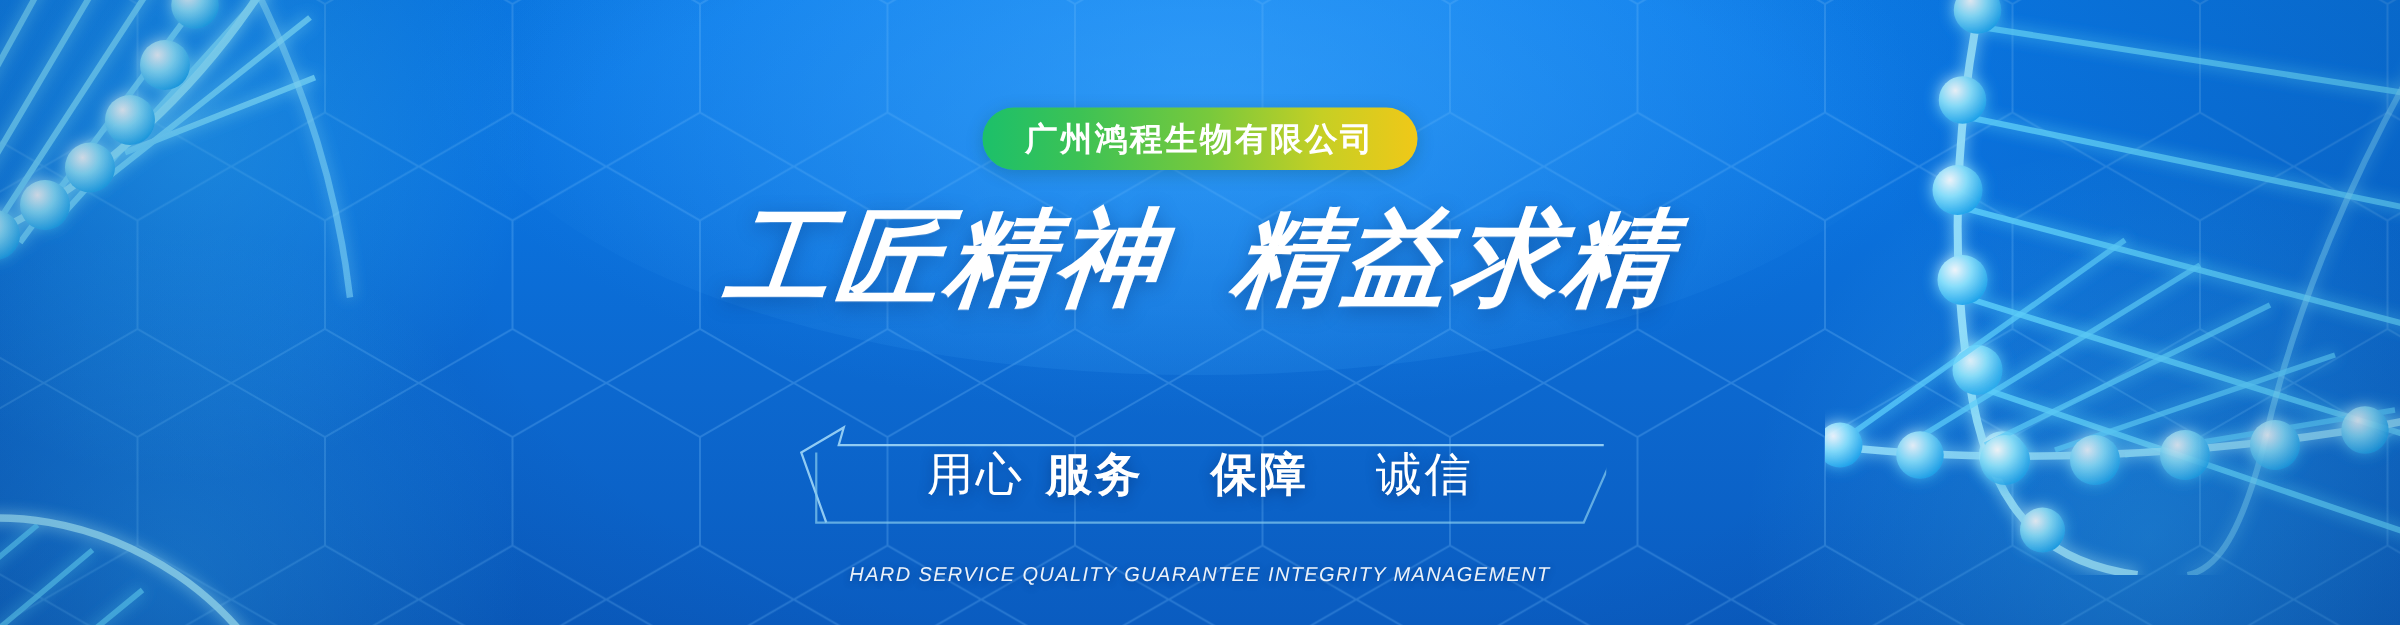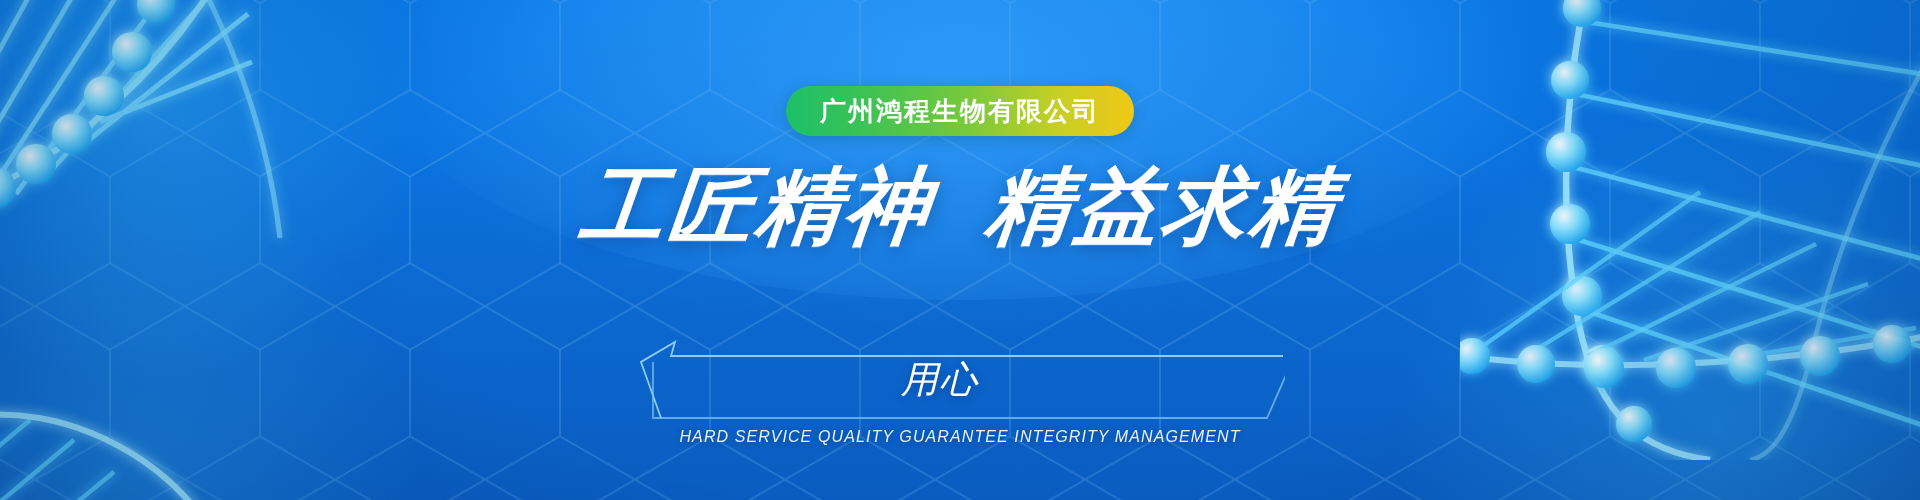--- a/index.html
+++ b/index.html
@@ -79,33 +79,33 @@
   
   #frame-wrap{
     position:relative;
     margin-top:34px;
     width:650px;
     height:80px;
   }
   #frame-svg{position:absolute;inset:0;width:100%;height:100%;}
   #subtitle{
     position:absolute; inset:0;
-    display:flex; align-items:center; justify-content:center; gap:0;
+    display:flex; align-items:center; justify-content:center; gap:17px;
     color:#ffffff;
-    font-size:37px; font-style:italic;
+    font-size:37px; 
     letter-spacing:2px; white-space:nowrap;
     text-shadow:0 2px 10px rgba(0,40,100,.45);
   }
   #subtitle .light{font-weight:400;}
   #subtitle .bold{font-weight:700;}
   #subtitle .sp{display:inline-block;width:20px;}
 
   
   #english{
-    margin-top:8px;
+    margin-top:32px;
     color:rgba(255,255,255,.92);
     font-size:16px; font-style:italic; font-weight:400;
     letter-spacing:1.1px; white-space:nowrap;
     text-shadow:0 1px 6px rgba(0,40,100,.45);
   }
 </style>
 </head>
 <body>
 
 <div id="banner">
@@ -278,21 +278,24 @@
       <span class="hl-part">精益求精</span>
     </h1>
 
     <div id="frame-wrap">
       <svg id="frame-svg" xmlns="http://www.w3.org/2000/svg" viewBox="0 0 650 80" preserveAspectRatio="none">
         <path d="M26 78 L6 22 L40 2 L36 16 L648 16" fill="none" stroke="#9fd6f7" stroke-width="1.8" stroke-linejoin="miter" opacity="0.9"></path>
         <path d="M18 22 L18 78 L632 78 L662 10" fill="none" stroke="#7fc6ec" stroke-width="1.8" opacity="0.75"></path>
       </svg>
       <div id="subtitle">
         <span class="light">用心</span>
+          <span class="bold">服务</span>
           <span class="sp"></span>
+          <span class="bold">保障</span>
           <span class="sp"></span>
+          <span class="light">诚信</span>
       </div>
     </div>
 
     <div id="english">HARD SERVICE QUALITY GUARANTEE INTEGRITY MANAGEMENT</div>
 
   </div>
 </div>
 
 </body></html>

